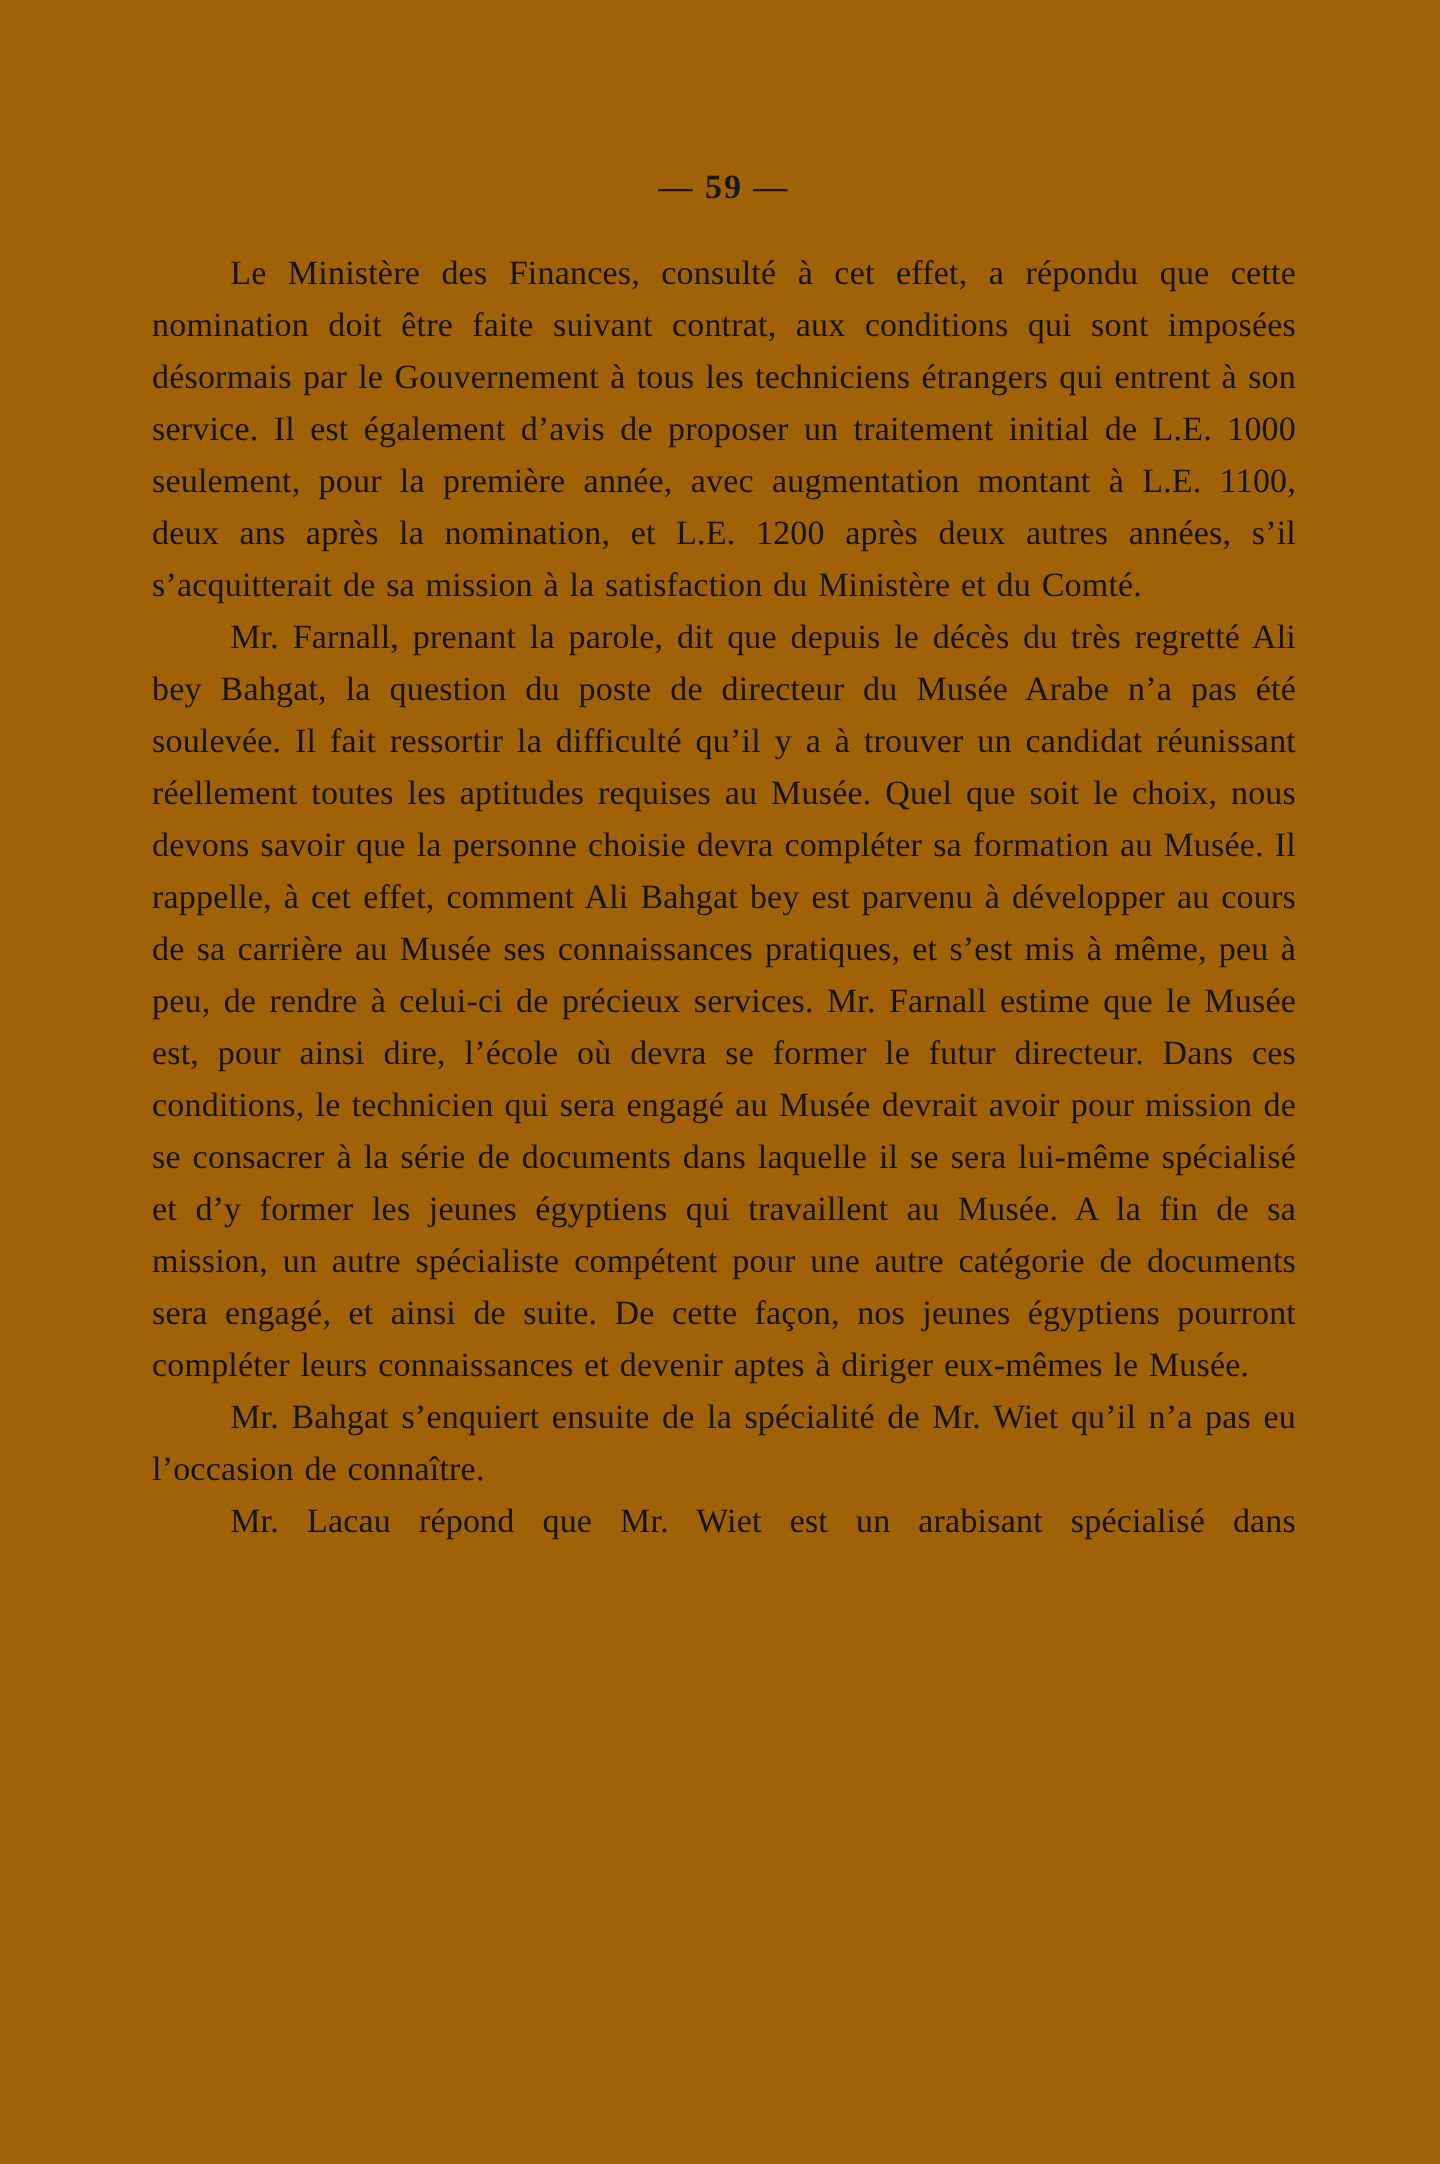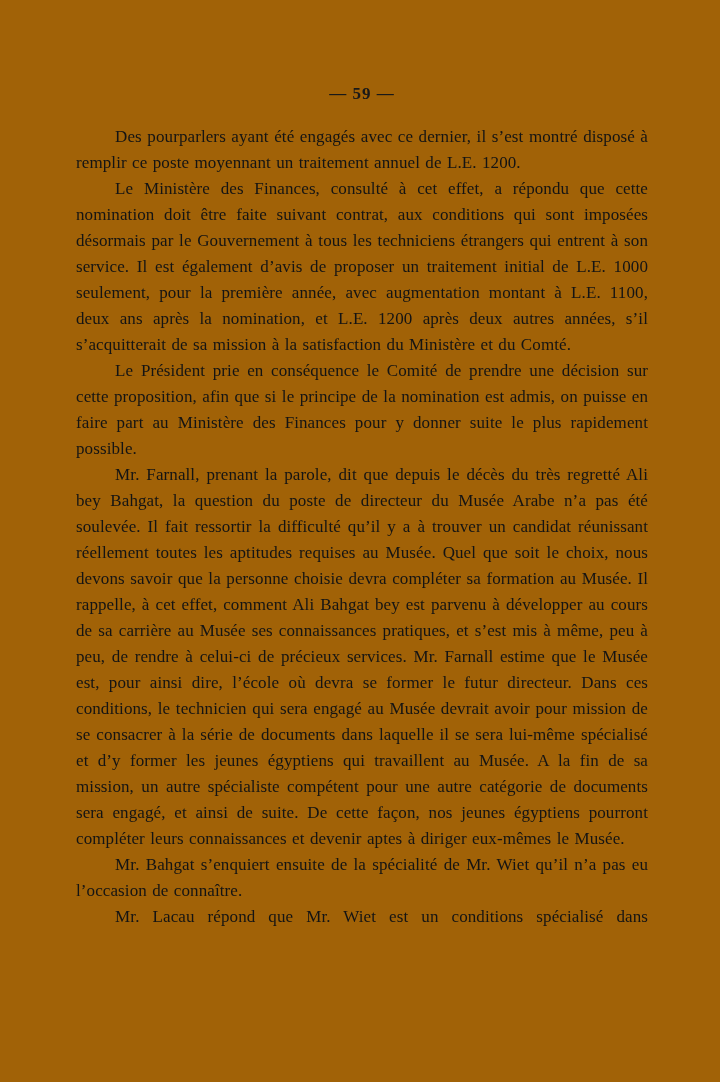--- a/index.html
+++ b/index.html
@@ -43,20 +43,18 @@
     text-align-last: justify;
   }
 </style>
 </head>
 <body>
 
 <div class="page">
   <div class="page-number">— 59 —</div>
 
   <div class="body-text">
-    <p>Des pourparlers ayant été engagés avec ce dernier, il s’est montré disposé à remplir ce poste moyennant un traitement annuel de L.E. 1200.</p>
     <p>Le Ministère des Finances, consulté à cet effet, a répondu que cette nomination doit être faite suivant contrat, aux conditions qui sont imposées désormais par le Gouvernement à tous les techniciens étrangers qui entrent à son service. Il est également d’avis de proposer un traitement initial de L.E. 1000 seulement, pour la première année, avec augmentation montant à L.E. 1100, deux ans après la nomination, et L.E. 1200 après deux autres années, s’il s’acquitterait de sa mission à la satisfaction du Ministère et du Comté.</p>
-    <p>Le Président prie en conséquence le Comité de prendre une décision sur cette proposition, afin que si le principe de la nomination est admis, on puisse en faire part au Ministère des Finances pour y donner suite le plus rapidement possible.</p>
     <p>Mr. Farnall, prenant la parole, dit que depuis le décès du très regretté Ali bey Bahgat, la question du poste de directeur du Musée Arabe n’a pas été soulevée. Il fait ressortir la difficulté qu’il y a à trouver un candidat réunissant réellement toutes les aptitudes requises au Musée. Quel que soit le choix, nous devons savoir que la personne choisie devra compléter sa formation au Musée. Il rappelle, à cet effet, comment Ali Bahgat bey est parvenu à développer au cours de sa carrière au Musée ses connaissances pratiques, et s’est mis à même, peu à peu, de rendre à celui-ci de précieux services. Mr. Farnall estime que le Musée est, pour ainsi dire, l’école où devra se former le futur directeur. Dans ces conditions, le technicien qui sera engagé au Musée devrait avoir pour mission de se consacrer à la série de documents dans laquelle il se sera lui-même spécialisé et d’y former les jeunes égyptiens qui travaillent au Musée. A la fin de sa mission, un autre spécialiste compétent pour une autre catégorie de documents sera engagé, et ainsi de suite. De cette façon, nos jeunes égyptiens pourront compléter leurs connaissances et devenir aptes à diriger eux-mêmes le Musée.</p>
     <p>Mr. Bahgat s’enquiert ensuite de la spécialité de Mr. Wiet qu’il n’a pas eu l’occasion de connaître.</p>
-    <p class="continued">Mr. Lacau répond que Mr. Wiet est un conditions spécialisé dans</p>
+    <p class="continued">Mr. Lacau répond que Mr. Wiet est un arabisant spécialisé dans</p>
   </div>
 </div>
 
 </body></html>

